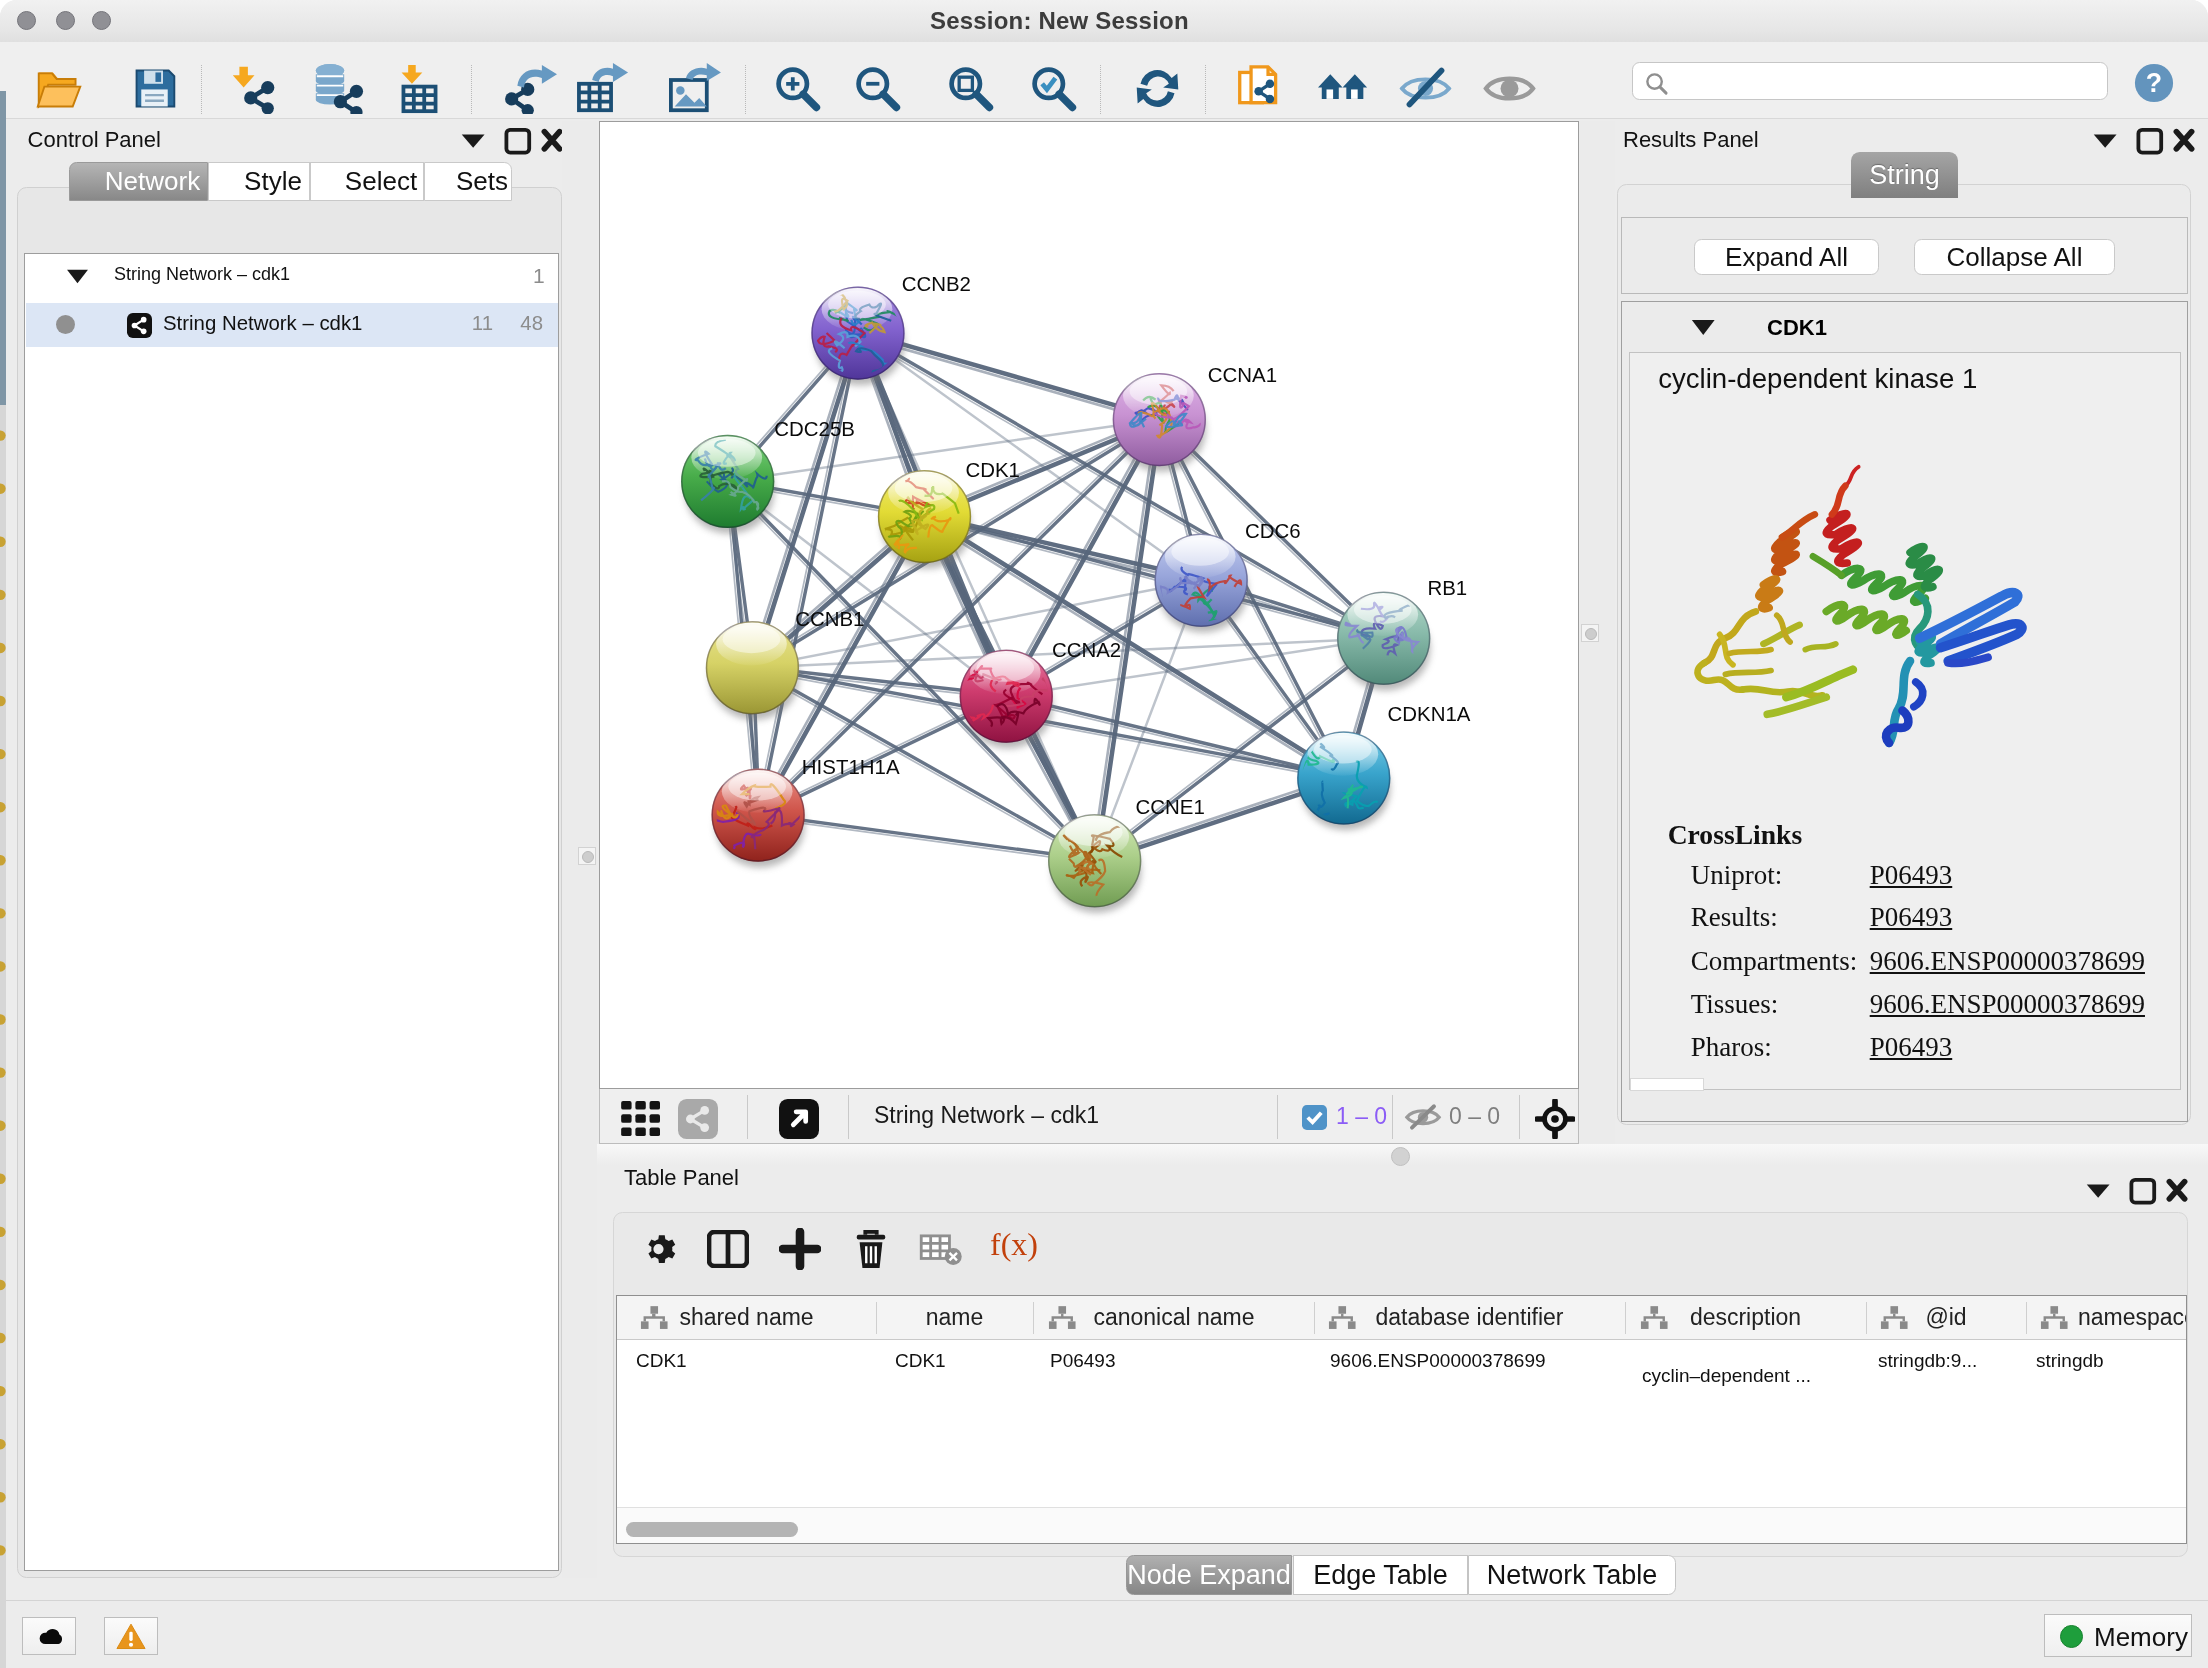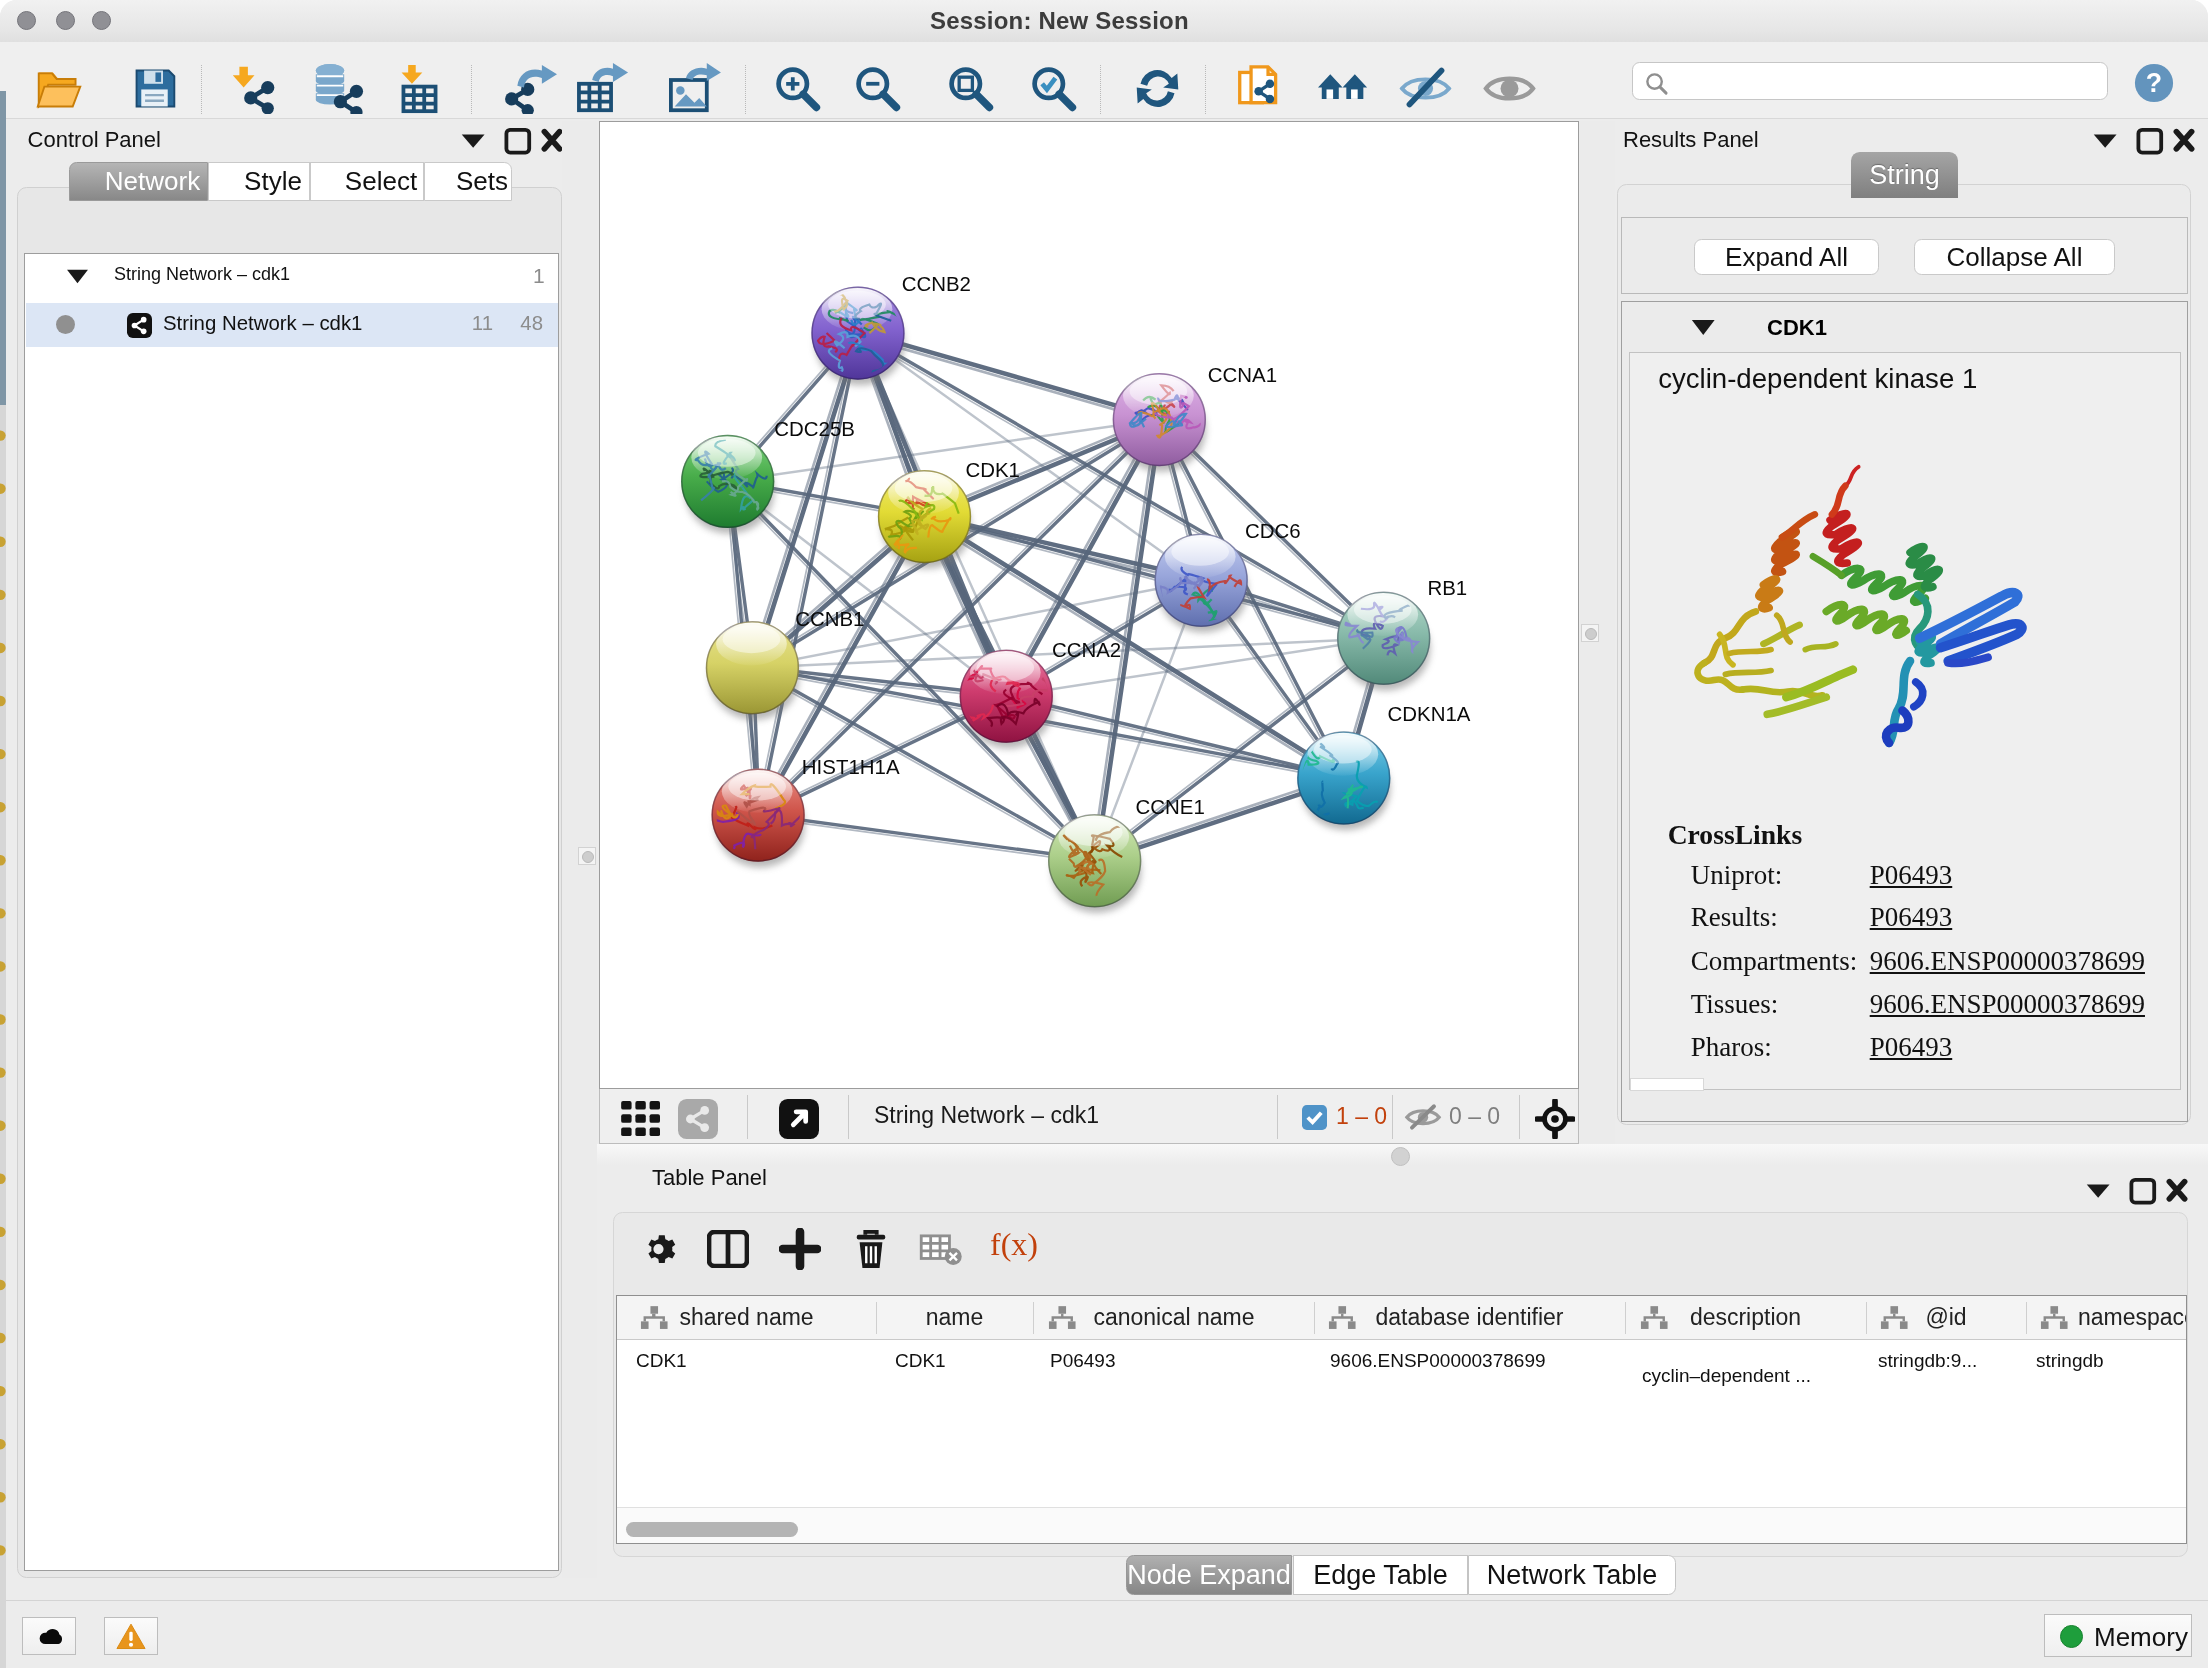--- a/index.html
+++ b/index.html
@@ -709,21 +709,21 @@
       <rect x="0" y="0" width="42" height="42" rx="9" fill="#111"></rect>
       <path d="M15 27 L27 15 M18 13.5 h10 v10" stroke="#fff" stroke-width="5" fill="none" stroke-linecap="round" stroke-linejoin="round"></path>
     </svg>
     <div class="ntsep" style="left:248px;"></div>
     <div style="position:absolute; left:274px; top:13.3px; font-size:23px; color:#1a1a1a;">String Network – cdk1</div>
     <div class="ntsep" style="left:677px;"></div>
     <svg class="abs" style="left:702px; top:16px;" width="25" height="25" viewBox="0 0 26 26">
       <rect x="0" y="0" width="26" height="26" rx="5" fill="#4f93c8"></rect>
       <path d="M6 13 l5 5 9 -10" stroke="#fff" stroke-width="4" fill="none"></path>
     </svg>
-    <div style="position:absolute; left:736px; top:14.3px; font-size:23px; color:#c2410c;">1 – 0</div>
+    <div style="position:absolute; left:736px; top:14.3px; font-size:23px; color:#8b5cf6;">1 – 0</div>
     <div class="ntsep" style="left:792px;"></div>
     <svg class="abs" style="left:804px; top:14.3px;" width="38" height="28.5" viewBox="0 0 58 44">
       <path d="M4 22 C 14 9, 44 9, 54 22 C 44 35, 14 35, 4 22 z" fill="none" stroke="#9a9a9a" stroke-width="5"></path>
       <circle cx="29" cy="22" r="8" fill="#9a9a9a"></circle>
       <path d="M12 38 L46 5" stroke="#8a8a8a" stroke-width="6" stroke-linecap="round"></path>
     </svg>
     <div style="position:absolute; left:849px; top:14.3px; font-size:23px; color:#7e7e7e;">0 – 0</div>
     <div class="ntsep" style="left:919px;"></div>
 
     <svg class="abs" style="left:935px; top:9.5px;" width="40" height="40" viewBox="0 0 42 42">
@@ -799,21 +799,21 @@
       <div class="crow serif" style="left:61px; top:593px;">Compartments:</div>
       <div class="crow serif clink" style="left:240px; top:593px;">9606.ENSP00000378699</div>
       <div class="crow serif" style="left:61px; top:636px;">Tissues:</div>
       <div class="crow serif clink" style="left:240px; top:636px;">9606.ENSP00000378699</div>
       <div class="crow serif" style="left:61px; top:679px;">Pharos:</div>
       <div class="crow serif clink" style="left:240px; top:679px;">P06493</div>
     </div>
     <div style="position:absolute; left:7.6px; top:776px; width:74px; height:13.3px; background:#ffffff; border:1px solid #d8d8d8;"></div>
   </div>
 
-  <div class="phead abs" style="left:624px; top:1165px;margin-left:28px;">Table Panel</div>
+  <div class="phead abs" style="left:624px; top:1165px;">Table Panel</div>
   <svg class="abs" style="left:2082px; top:1176px;" width="114" height="28.5" viewBox="0 0 120 30">
     <path d="M5 9 L29 9 L17 23 Z" fill="#1a1a1a"></path>
     <rect x="52" y="4" width="24" height="24" rx="4" fill="none" stroke="#1a1a1a" stroke-width="4"></rect>
     <path d="M92 6 L108 24 M108 6 L92 24" stroke="#1a1a1a" stroke-width="6" stroke-linecap="round"></path>
   </svg>
   <div id="tablebody">
 
     <svg class="abs" style="left:27px; top:17px;" width="38" height="38" viewBox="0 0 24 24">
       <path fill="#1a1a1a" d="M12 8.5a3.5 3.5 0 1 0 0 7 3.5 3.5 0 0 0 0-7zm9.4 4.9l2.1 1.6-2 3.5-2.5-1a8 8 0 0 1-2.3 1.3l-.4 2.7h-4l-.4-2.7a8 8 0 0 1-2.3-1.3l-2.5 1-2-3.5 2.1-1.6a8 8 0 0 1 0-2.8L5.1 9l2-3.5 2.5 1a8 8 0 0 1 2.3-1.3l.4-2.7h4l.4 2.7a8 8 0 0 1 2.3 1.3l2.5-1 2 3.5-2.1 1.6a8 8 0 0 1 0 2.8z" transform="translate(0,1) scale(0.92)"></path>
     </svg>

